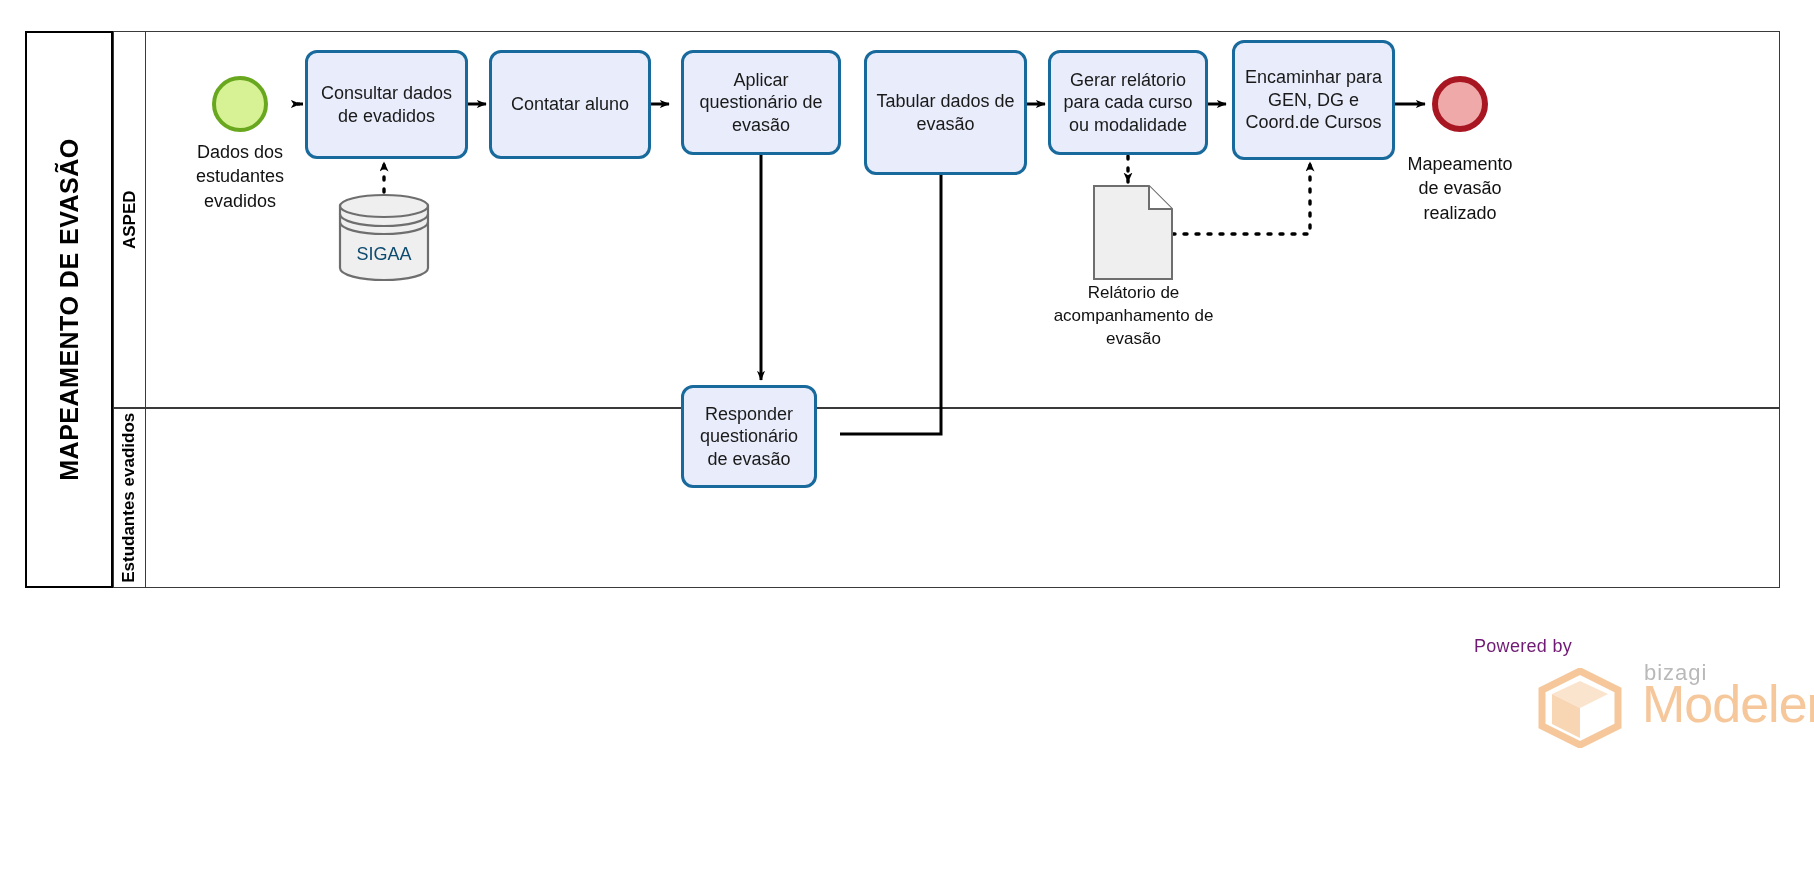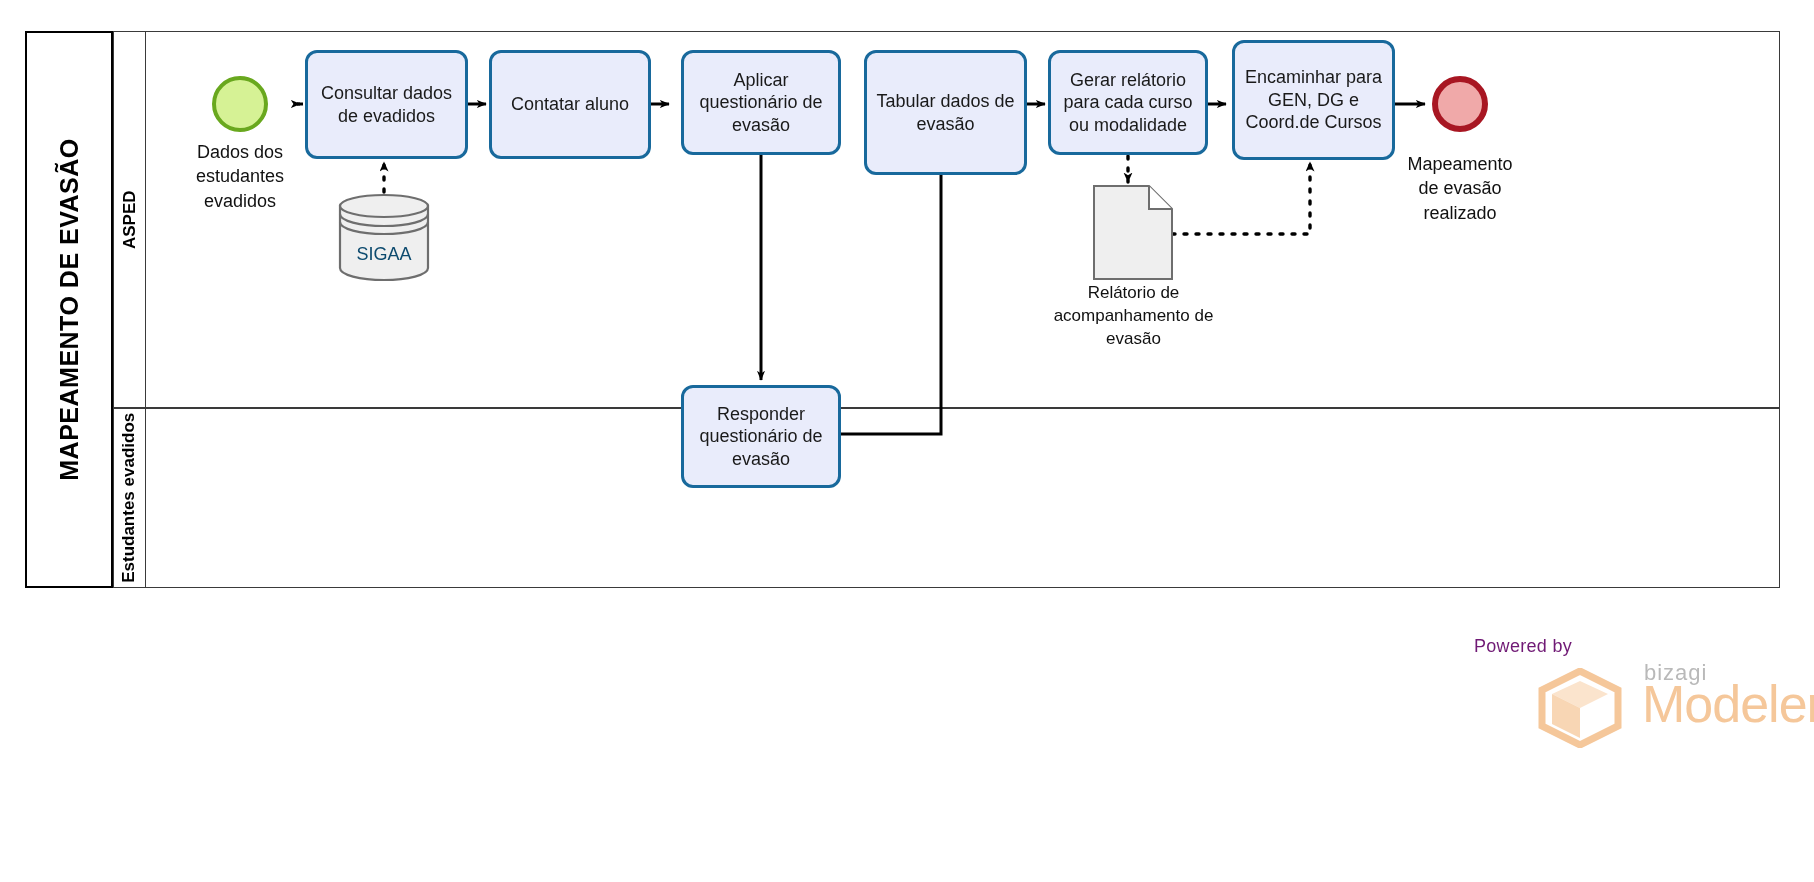--- a/index.html
+++ b/index.html
@@ -220,21 +220,21 @@
     <span>Gerar relátorio para cada curso ou modalidade</span>
   </div>
 
   <div class="task" style="left:1232px;top:40px;width:163px;height:120px;">
     <span>Encaminhar para GEN, DG e Coord.de Cursos</span>
   </div>
 
   <div class="event end" style="left:1432px;top:76px;"></div>
   <div class="event-label" style="left:1395px;top:138px;width:130px;margin-top:14px;">Mapeamento de evasão realizado</div>
 
-  <div class="task" style="left:681px;top:385px;width:160px;height:103px;">
+  <div class="task" style="left:681px;top:385px;width:136px;height:103px;">
     <span>Responder questionário de evasão</span>
   </div>
 
   <div class="datastore" style="left:338px;top:192px;width:92px;height:90px;">
     <svg width="92" height="90" viewBox="0 0 92 90">
       <path d="M2,14 L2,76 C2,83 22,88 46,88 C70,88 90,83 90,76 L90,14 Z" fill="#efefef" stroke="#6e6e6e" stroke-width="2.2"></path>
       <ellipse cx="46" cy="14" rx="44" ry="11" fill="#efefef" stroke="#6e6e6e" stroke-width="2.2"></ellipse>
       <path d="M2,22 C2,29 22,34 46,34 C70,34 90,29 90,22" fill="none" stroke="#6e6e6e" stroke-width="2.2"></path>
       <path d="M2,30 C2,37 22,42 46,42 C70,42 90,37 90,30" fill="none" stroke="#6e6e6e" stroke-width="2.2"></path>
     </svg>

